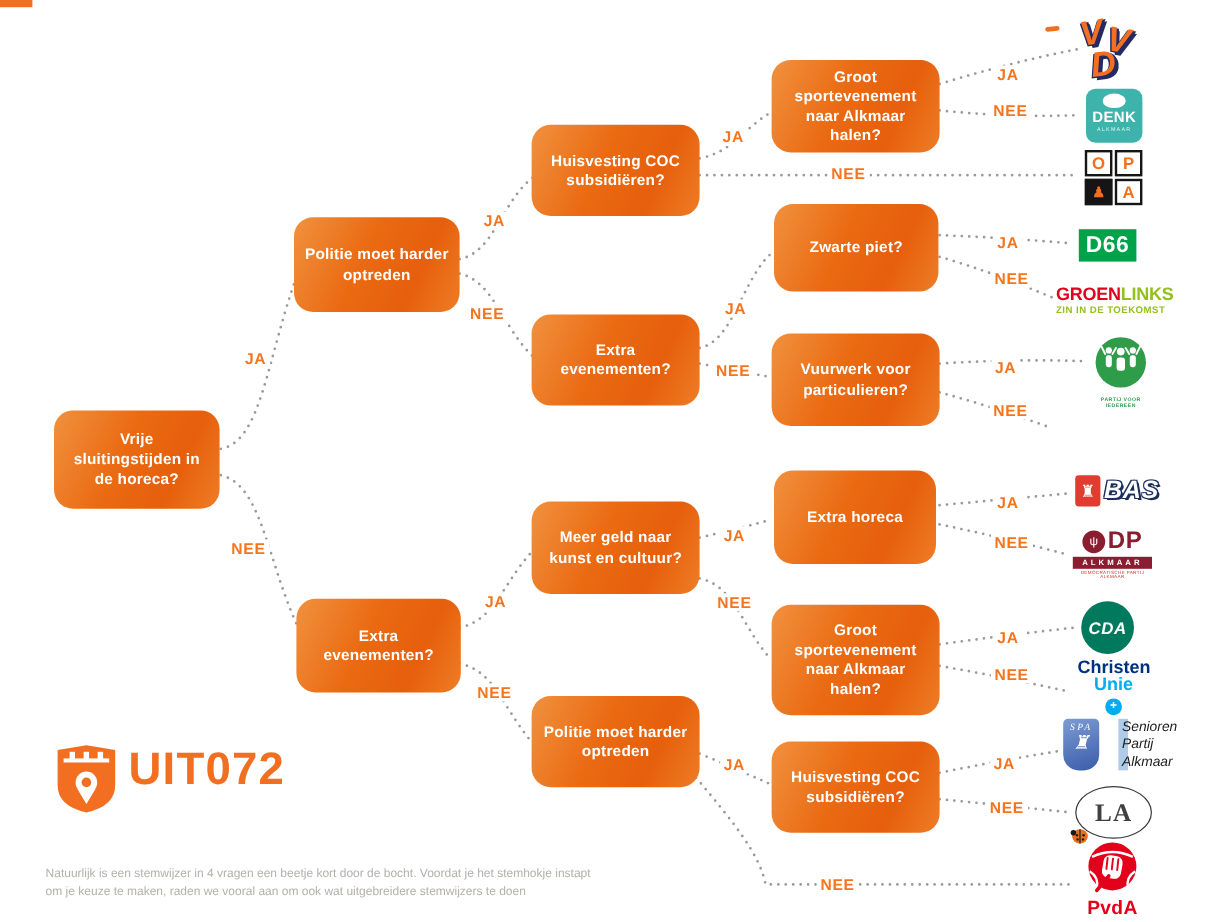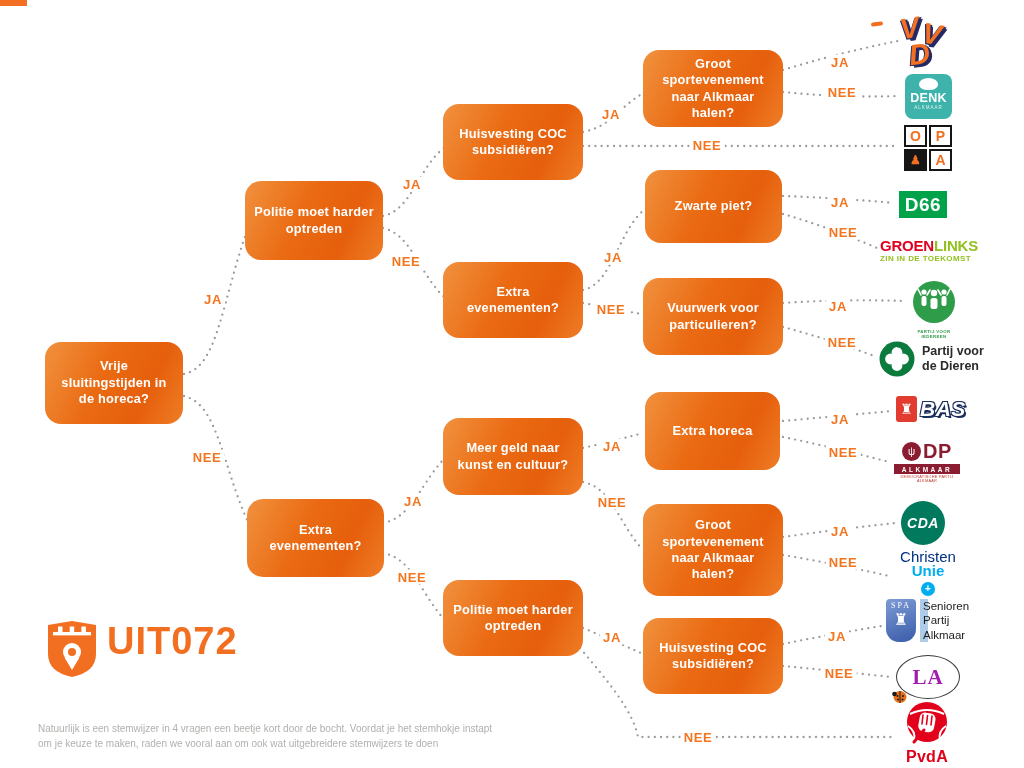--- a/index.html
+++ b/index.html
@@ -68,37 +68,37 @@
   .p-dp .circ{width:19px;height:19px;border-radius:50%;background:#8b1d30;color:#fff;font-size:10px;
     display:flex;align-items:center;justify-content:center;}
   .p-dp .nm{font-weight:700;font-size:20px;color:#8b1d30;letter-spacing:.5px;}
   .p-dp .bar{margin-top:1px;background:#8b1d30;color:#fff;font-size:6.5px;letter-spacing:2.5px;font-weight:700;padding:1.5px 0;}
   .p-dp .cap{margin-top:1px;font-size:3.8px;color:#c0392b;letter-spacing:.3px;}
 
   .p-cda{width:44px;height:44px;border-radius:50%;background:#00795c;display:flex;align-items:center;justify-content:center;
     color:#fff;font-weight:700;font-style:italic;font-size:14px;letter-spacing:.5px;}
 
   .p-cu{width:60px;text-align:center;line-height:.95;}
-  .p-cu .c1{color:#003082;font-weight:400;font-size:15px;}
+  .p-cu .c1{color:#003082;font-weight:700;font-size:15px;}
   .p-cu .c2{color:#00aeef;font-weight:700;font-size:15px;}
   .p-cu .plus{margin:3px auto 0;width:14px;height:14px;border-radius:50%;background:#00aeef;color:#fff;
     font-size:10px;font-weight:700;line-height:14px;}
 
-  .p-spa{display:flex;align-items:flex-start;gap:4px;}
+  .p-spa{display:flex;align-items:flex-start;gap:16px;font-style:italic;}
   .p-spa .shield{width:30px;height:43px;background:linear-gradient(160deg,#7d9bd4,#3a5ca9);
     border-radius:4px 4px 13px 13px;text-align:center;color:#fff;}
   .p-spa .abbr{font-family:"Liberation Serif",serif;font-size:8px;letter-spacing:2px;padding-top:2px;}
   .p-spa .tower{font-size:16px;line-height:1.3;}
   .p-spa .txt{position:relative;font-size:11.5px;color:#1c1c1c;line-height:1.25;padding-left:3px;}
   .p-spa .txt::before{content:"";position:absolute;left:0;top:0;bottom:0;width:8px;background:#aecbe8;z-index:0;}
   .p-spa .txt div{position:relative;z-index:1;}
 
   .p-la{width:62px;height:42px;border:1.6px solid #3a3a3a;border-radius:50%;background:#fff;
     display:flex;align-items:center;justify-content:center;position:absolute;
-    font-family:"Liberation Serif",serif;font-weight:700;font-size:21px;color:#a21caf;letter-spacing:1px;}
+    font-family:"Liberation Serif",serif;font-weight:700;font-size:21px;color:#404040;letter-spacing:1px;}
   .p-la svg{position:absolute;left:-6px;bottom:-6px;}
 
   .p-pvda{width:52px;text-align:center;}
   .p-pvda .nm{margin-top:-2px;color:#e2001a;font-weight:700;font-size:16px;letter-spacing:.3px;}
 
   
   .uit-logo{position:absolute;left:46px;top:620px;display:flex;gap:9px;}
   .uit-logo .word{color:#f26f21;font-weight:700;font-size:38px;letter-spacing:1px;}
   .footnote{position:absolute;left:38px;top:697px;width:560px;color:#b3b0ad;font-size:10px;line-height:1.45;margin-top:25px;}
 </style>
@@ -249,37 +249,20 @@
       <g stroke="#fff" stroke-width="1.6" stroke-linecap="round">
         <path d="M9,15 L6,9"></path>
           <path d="M15,15 L18,10"></path>
           <path d="M29,15 L26,10"></path>
           <path d="M35,15 L38,9"></path>
       </g>
     </svg>
     <div class="cap">PARTIJ VOOR IEDEREEN</div>
   </div>
 
-  <div class="logo p-pvdd" style="left:879px;top:341px">
-    <svg width="36" height="36" viewBox="0 0 36 36">
-      <circle cx="18" cy="18" r="17.5" fill="#0a7a3d"></circle>
-      <g fill="#fff">
-        <circle cx="18" cy="11.5" r="5.4"></circle>
-          <circle cx="11.5" cy="18" r="5.4"></circle>
-        <circle cx="24.5" cy="18" r="5.4"></circle>
-          <circle cx="18" cy="24.5" r="5.4"></circle>
-        <rect x="13" y="13" width="10" height="10" rx="3"></rect>
-      </g>
-      <path d="M18,6.5 q2.5,-3.5 6,-3 q-1.5,3.5 -6,3" fill="#0a7a3d"></path>
-    </svg>
-    <div class="txt">
-      <div>Partij voor</div>
-      <div>de Dieren</div>
-    </div>
-  </div>
 
   <div class="logo p-bas" style="left:896px;top:396px">
     <div class="shield">♜</div>
     <div class="nm">BAS</div>
   </div>
 
   <div class="logo p-dp" style="left:894px;top:440px">
     <div class="row">
       <div class="circ">ψ</div>
       <div class="nm">DP</div>

